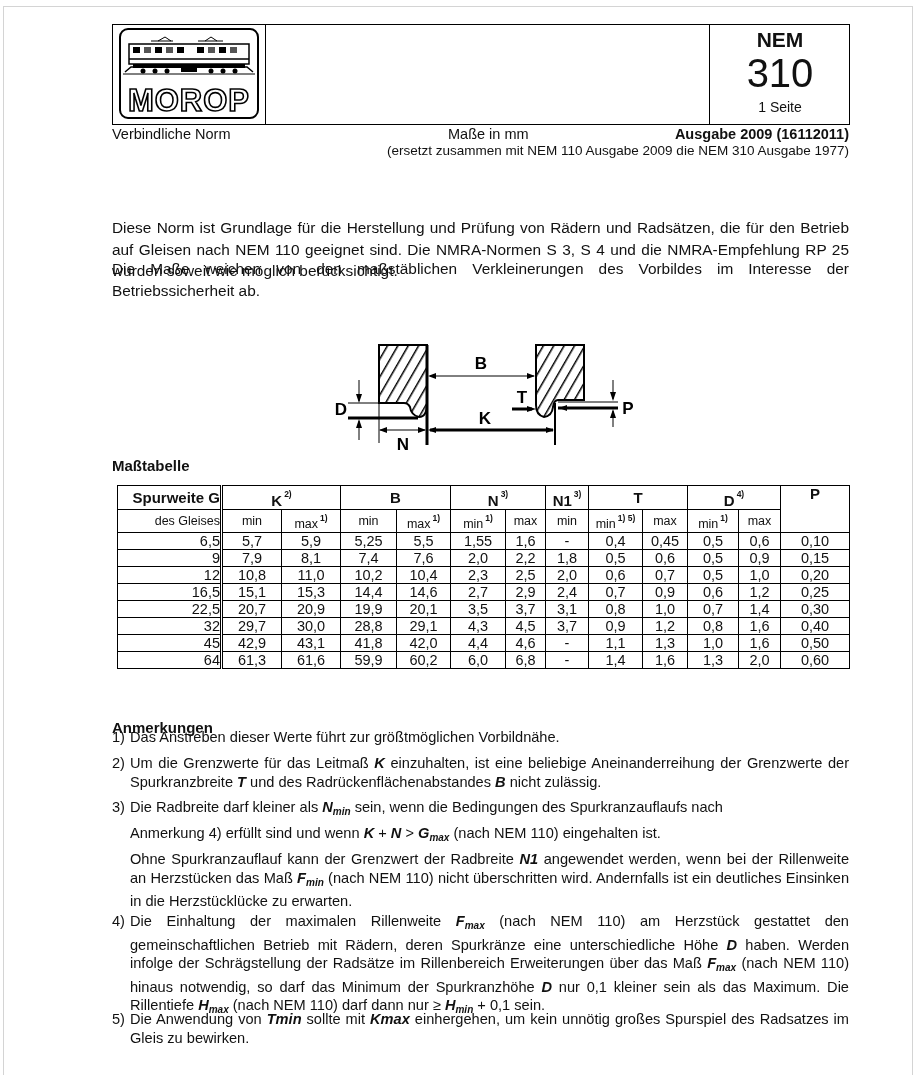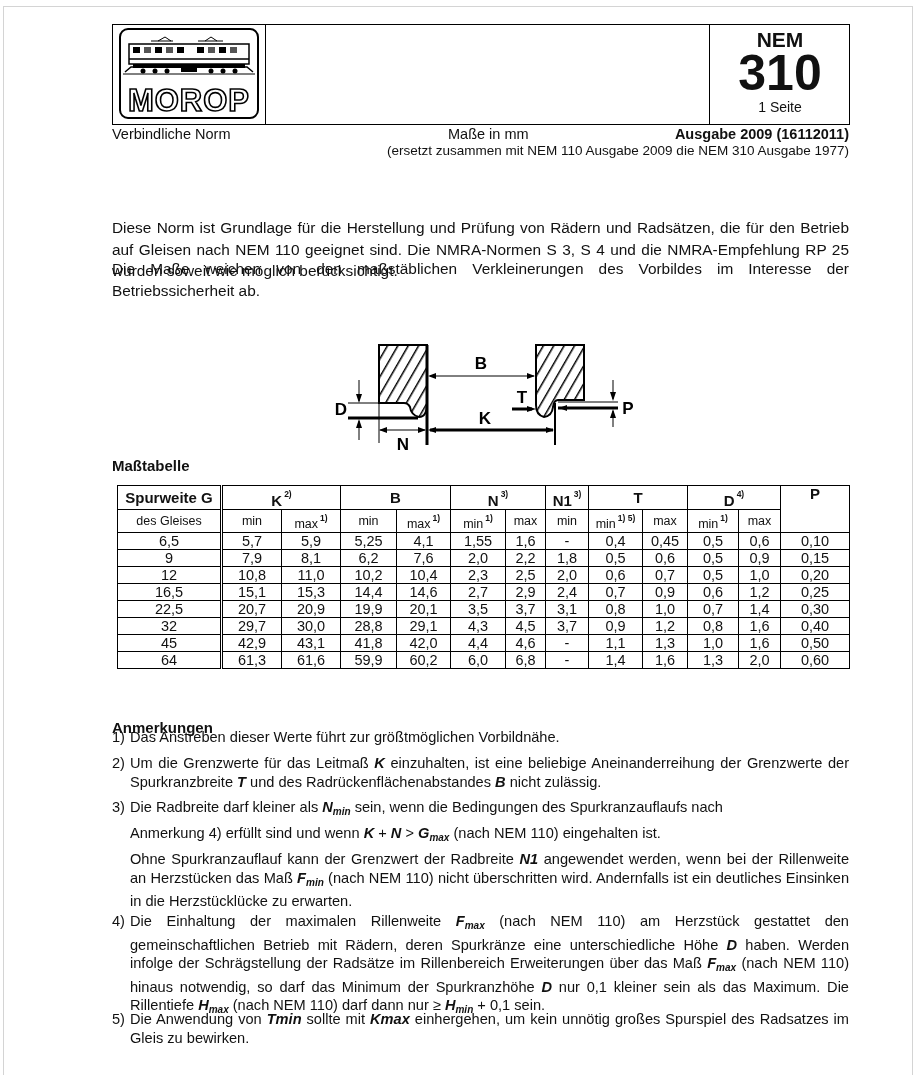--- a/index.html
+++ b/index.html
@@ -9,39 +9,39 @@
 
   
   .hdr { position:absolute; left:112px; top:24px; width:738px; height:101px; border:1px solid #000; box-sizing:border-box; }
   .hdr-logo { position:absolute; left:0; top:0; width:152px; height:99px; border-right:1px solid #000; }
   .hdr-mid { position:absolute; left:152px; top:0; width:444px; height:99px; text-align:center; }
   .hdr-right { position:absolute; left:596px; top:0; width:140px; height:99px; border-left:1px solid #000; text-align:center; }
   .hdr-org { position:absolute; left:0; right:0; top:10px; font-size:15.5px; }
   .hdr-title { position:absolute; left:0; right:0; top:38px; font-size:25px; font-weight:bold; }
   .hdr-sub { position:absolute; left:0; right:0; top:71px; font-size:18.5px; font-weight:bold; }
   .nem-label { position:absolute; left:0; right:0; top:3px; font-size:21px; font-weight:bold; }
-  .nem-num { position:absolute; left:0; right:0; top:24px; font-size:50px; font-weight:bold; line-height:48px; }
+  .nem-num { position:absolute; left:0; right:0; top:24px; font-size:40px; font-weight:normal; line-height:48px; }
   .nem-pages { position:absolute; left:0; right:0; top:74px; font-size:14px; }
 
   .sub-left { left:112px; top:126px; font-size:14.5px; font-weight:normal; }
   .sub-mid { left:448px; top:126px; font-size:14.5px; font-weight:normal; }
   .sub-right { right:75px; top:126px; font-size:14.5px; font-weight:bold;text-align:center; }
   .sub-replace { right:75px; top:143px; font-size:13.5px; }
 
   .para { position:absolute; left:112px; width:737px; font-size:15.4px; line-height:21.5px; text-align:justify; }
 
   .diagram { position:absolute; left:320px; top:335px; width:330px; height:120px; }
 
   .tbl-title { left:112px; top:457px; font-size:15px; font-weight:bold; }
 
   table.mt { position:absolute; left:117px; top:485px; border-collapse:collapse; font-size:14.5px; table-layout:fixed; }
   table.mt td { border:1px solid #000; text-align:center; padding:0; height:16px; line-height:16px; white-space:nowrap; }
   table.mt tr.h1 td { height:19px; font-weight:bold; font-size:15px; }
   table.mt tr.h2 td { height:19px; font-size:12.5px; }
-  table.mt td.gcol { border-right:3px double #000; }
+  table.mt td.gcol { border-right:3px double #000;text-align:right; }
   sup.fn { font-size:8.5px; font-weight:bold; vertical-align:7px; margin-left:2px; }
   table.mt tr.h1 sup.fn { vertical-align:9px; }
 
   .notes-title { left:112px; top:690px; font-size:15px; font-weight:bold;margin-top:29px; }
   .note { position:absolute; left:112px; width:737px; font-size:14.6px; line-height:18.5px; }
   .note-num { position:absolute; left:0; top:0; }
   .note-body { margin-left:18px; text-align:justify; }
   .note-body b i, .note-body i b { font-weight:bold; font-style:italic; }
   .sub { font-size:10px; vertical-align:-3px; font-weight:bold; font-style:italic; }
 </style>
@@ -202,35 +202,35 @@
     <td><span>min</span><sup class="fn">1)</sup></td>
     <td><span>max</span></td>
   </tr>
   </tbody>
     <tbody id="tbody-rows">
       <tr>
         <td class="gcol">6,5</td>
         <td>5,7</td>
         <td>5,9</td>
         <td>5,25</td>
-        <td>4,1</td>
+        <td>5,5</td>
         <td>1,55</td>
         <td>1,6</td>
         <td>-</td>
         <td>0,4</td>
         <td>0,45</td>
         <td>0,5</td>
         <td>0,6</td>
         <td>0,10</td>
       </tr>
       <tr>
         <td class="gcol">9</td>
         <td>7,9</td>
         <td>8,1</td>
-        <td>6,2</td>
+        <td>7,4</td>
         <td>7,6</td>
         <td>2,0</td>
         <td>2,2</td>
         <td>1,8</td>
         <td>0,5</td>
         <td>0,6</td>
         <td>0,5</td>
         <td>0,9</td>
         <td>0,15</td>
       </tr>

